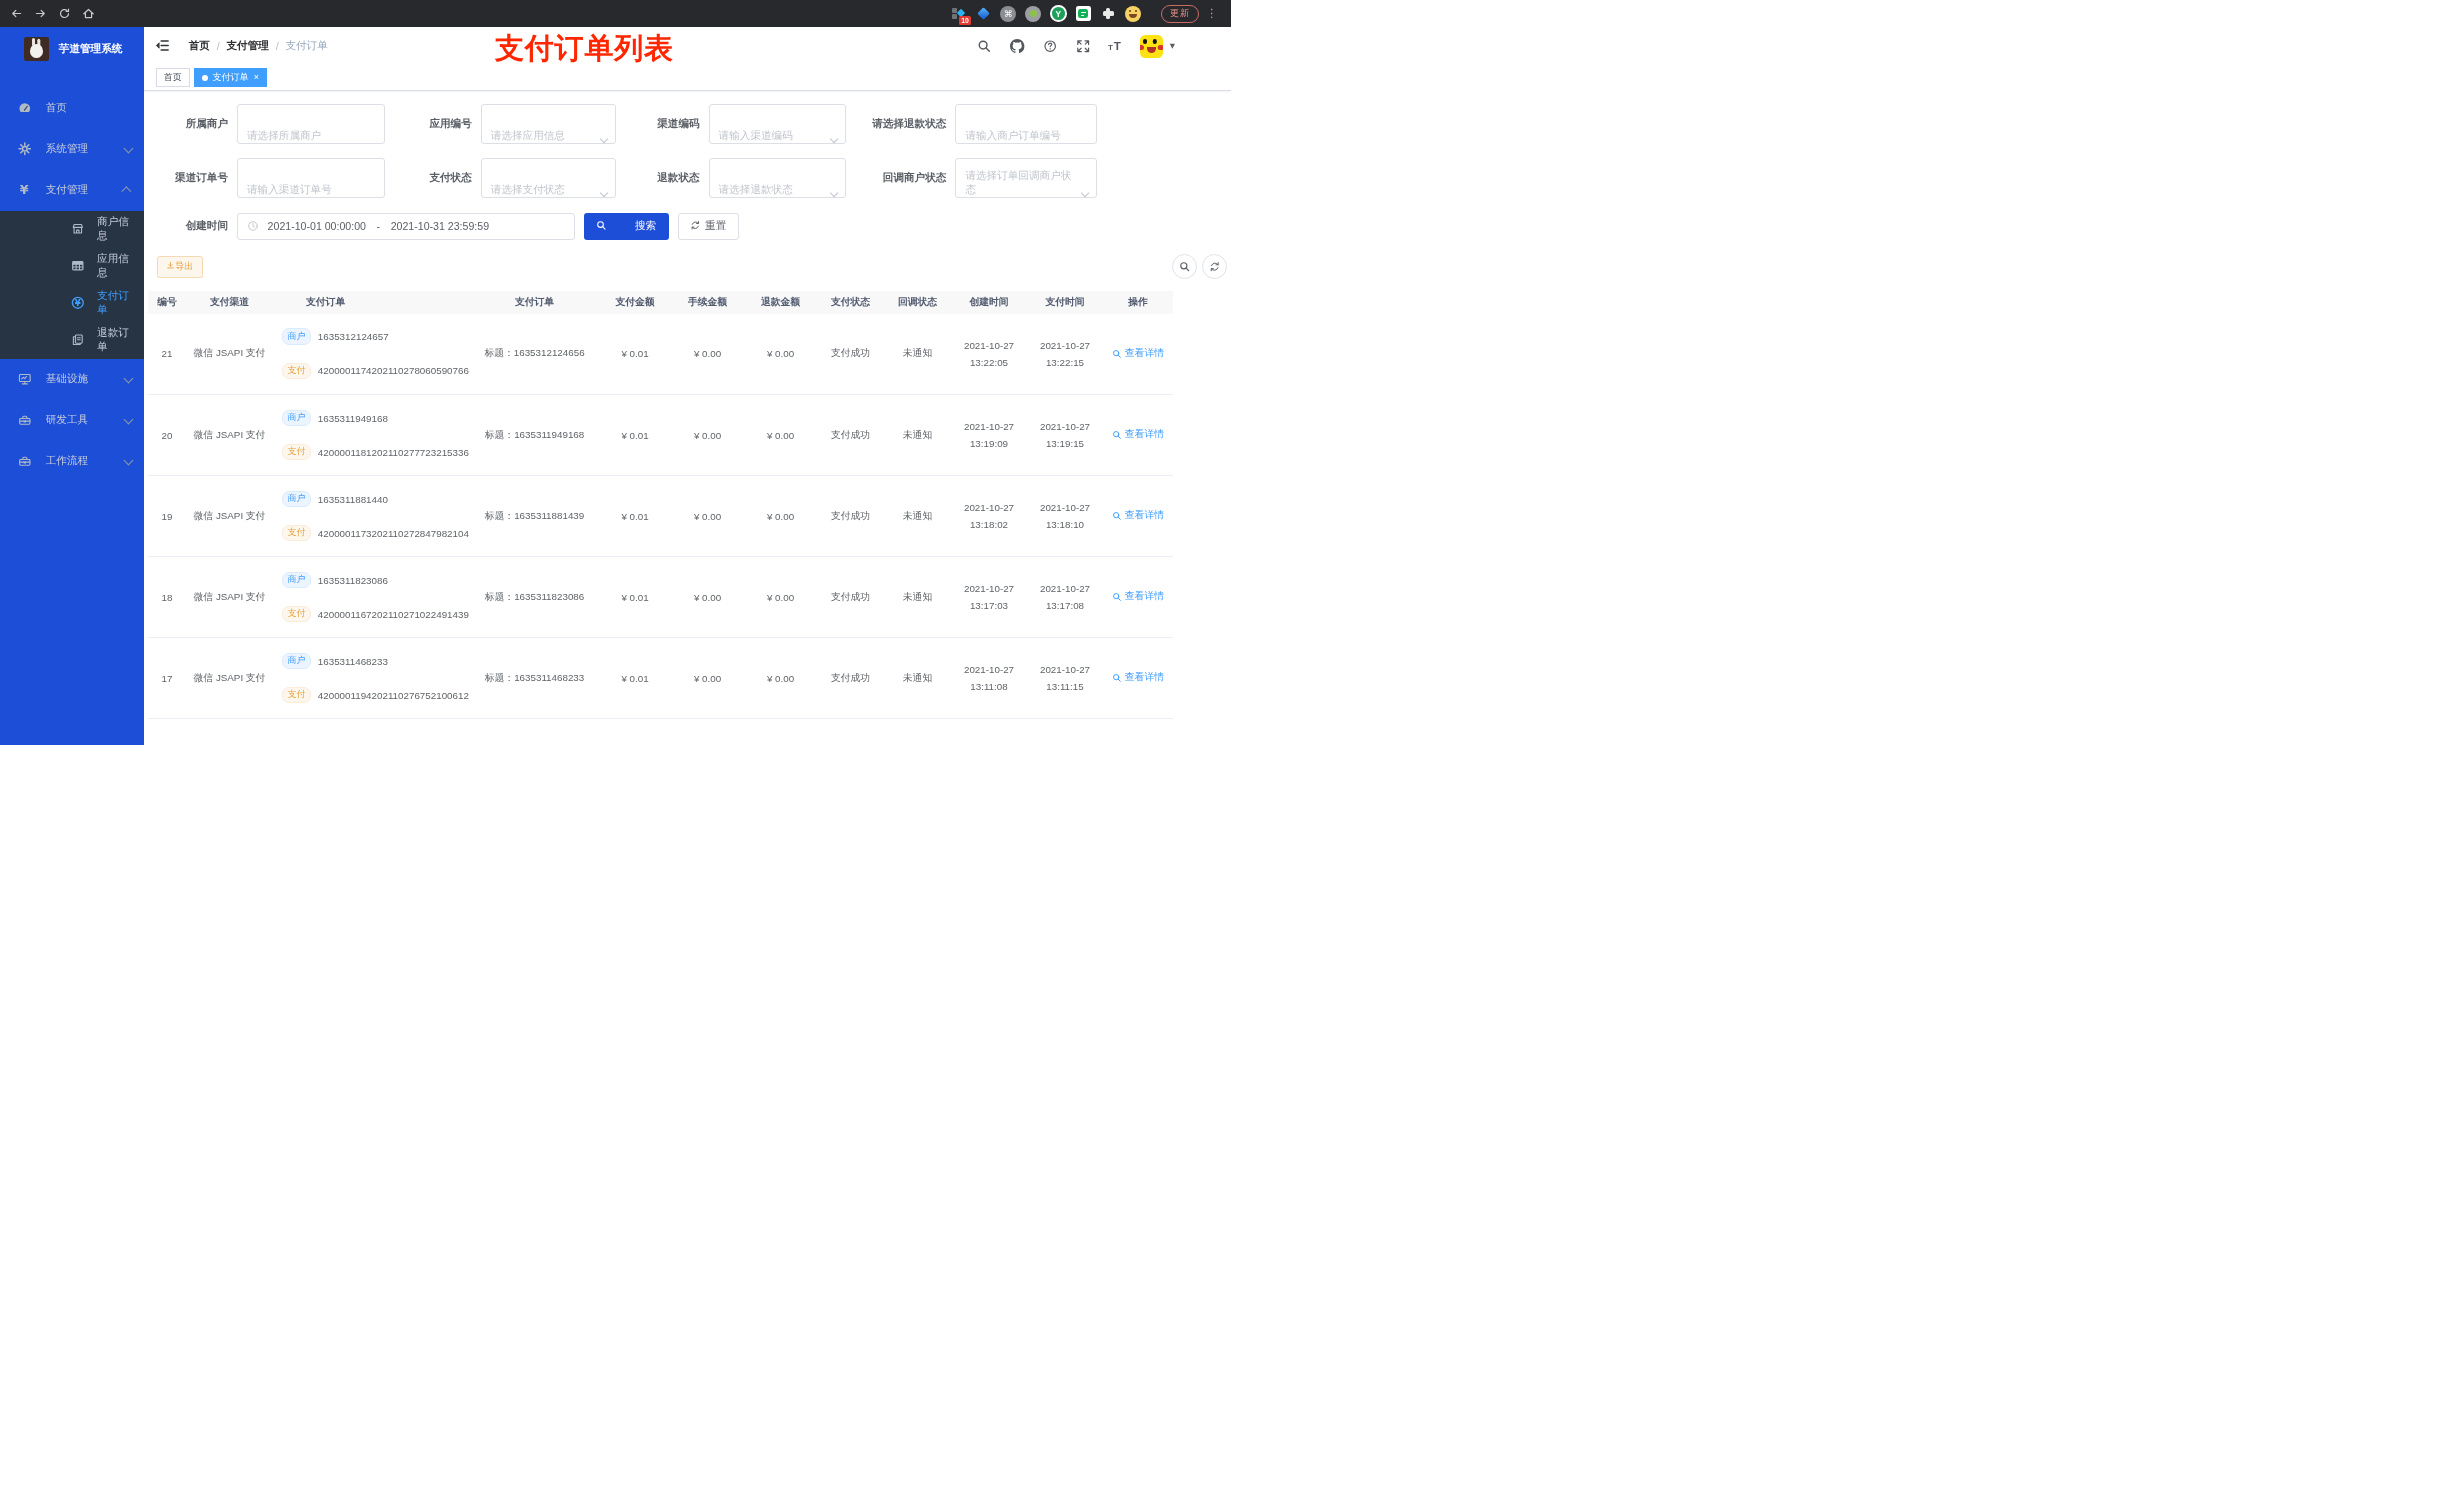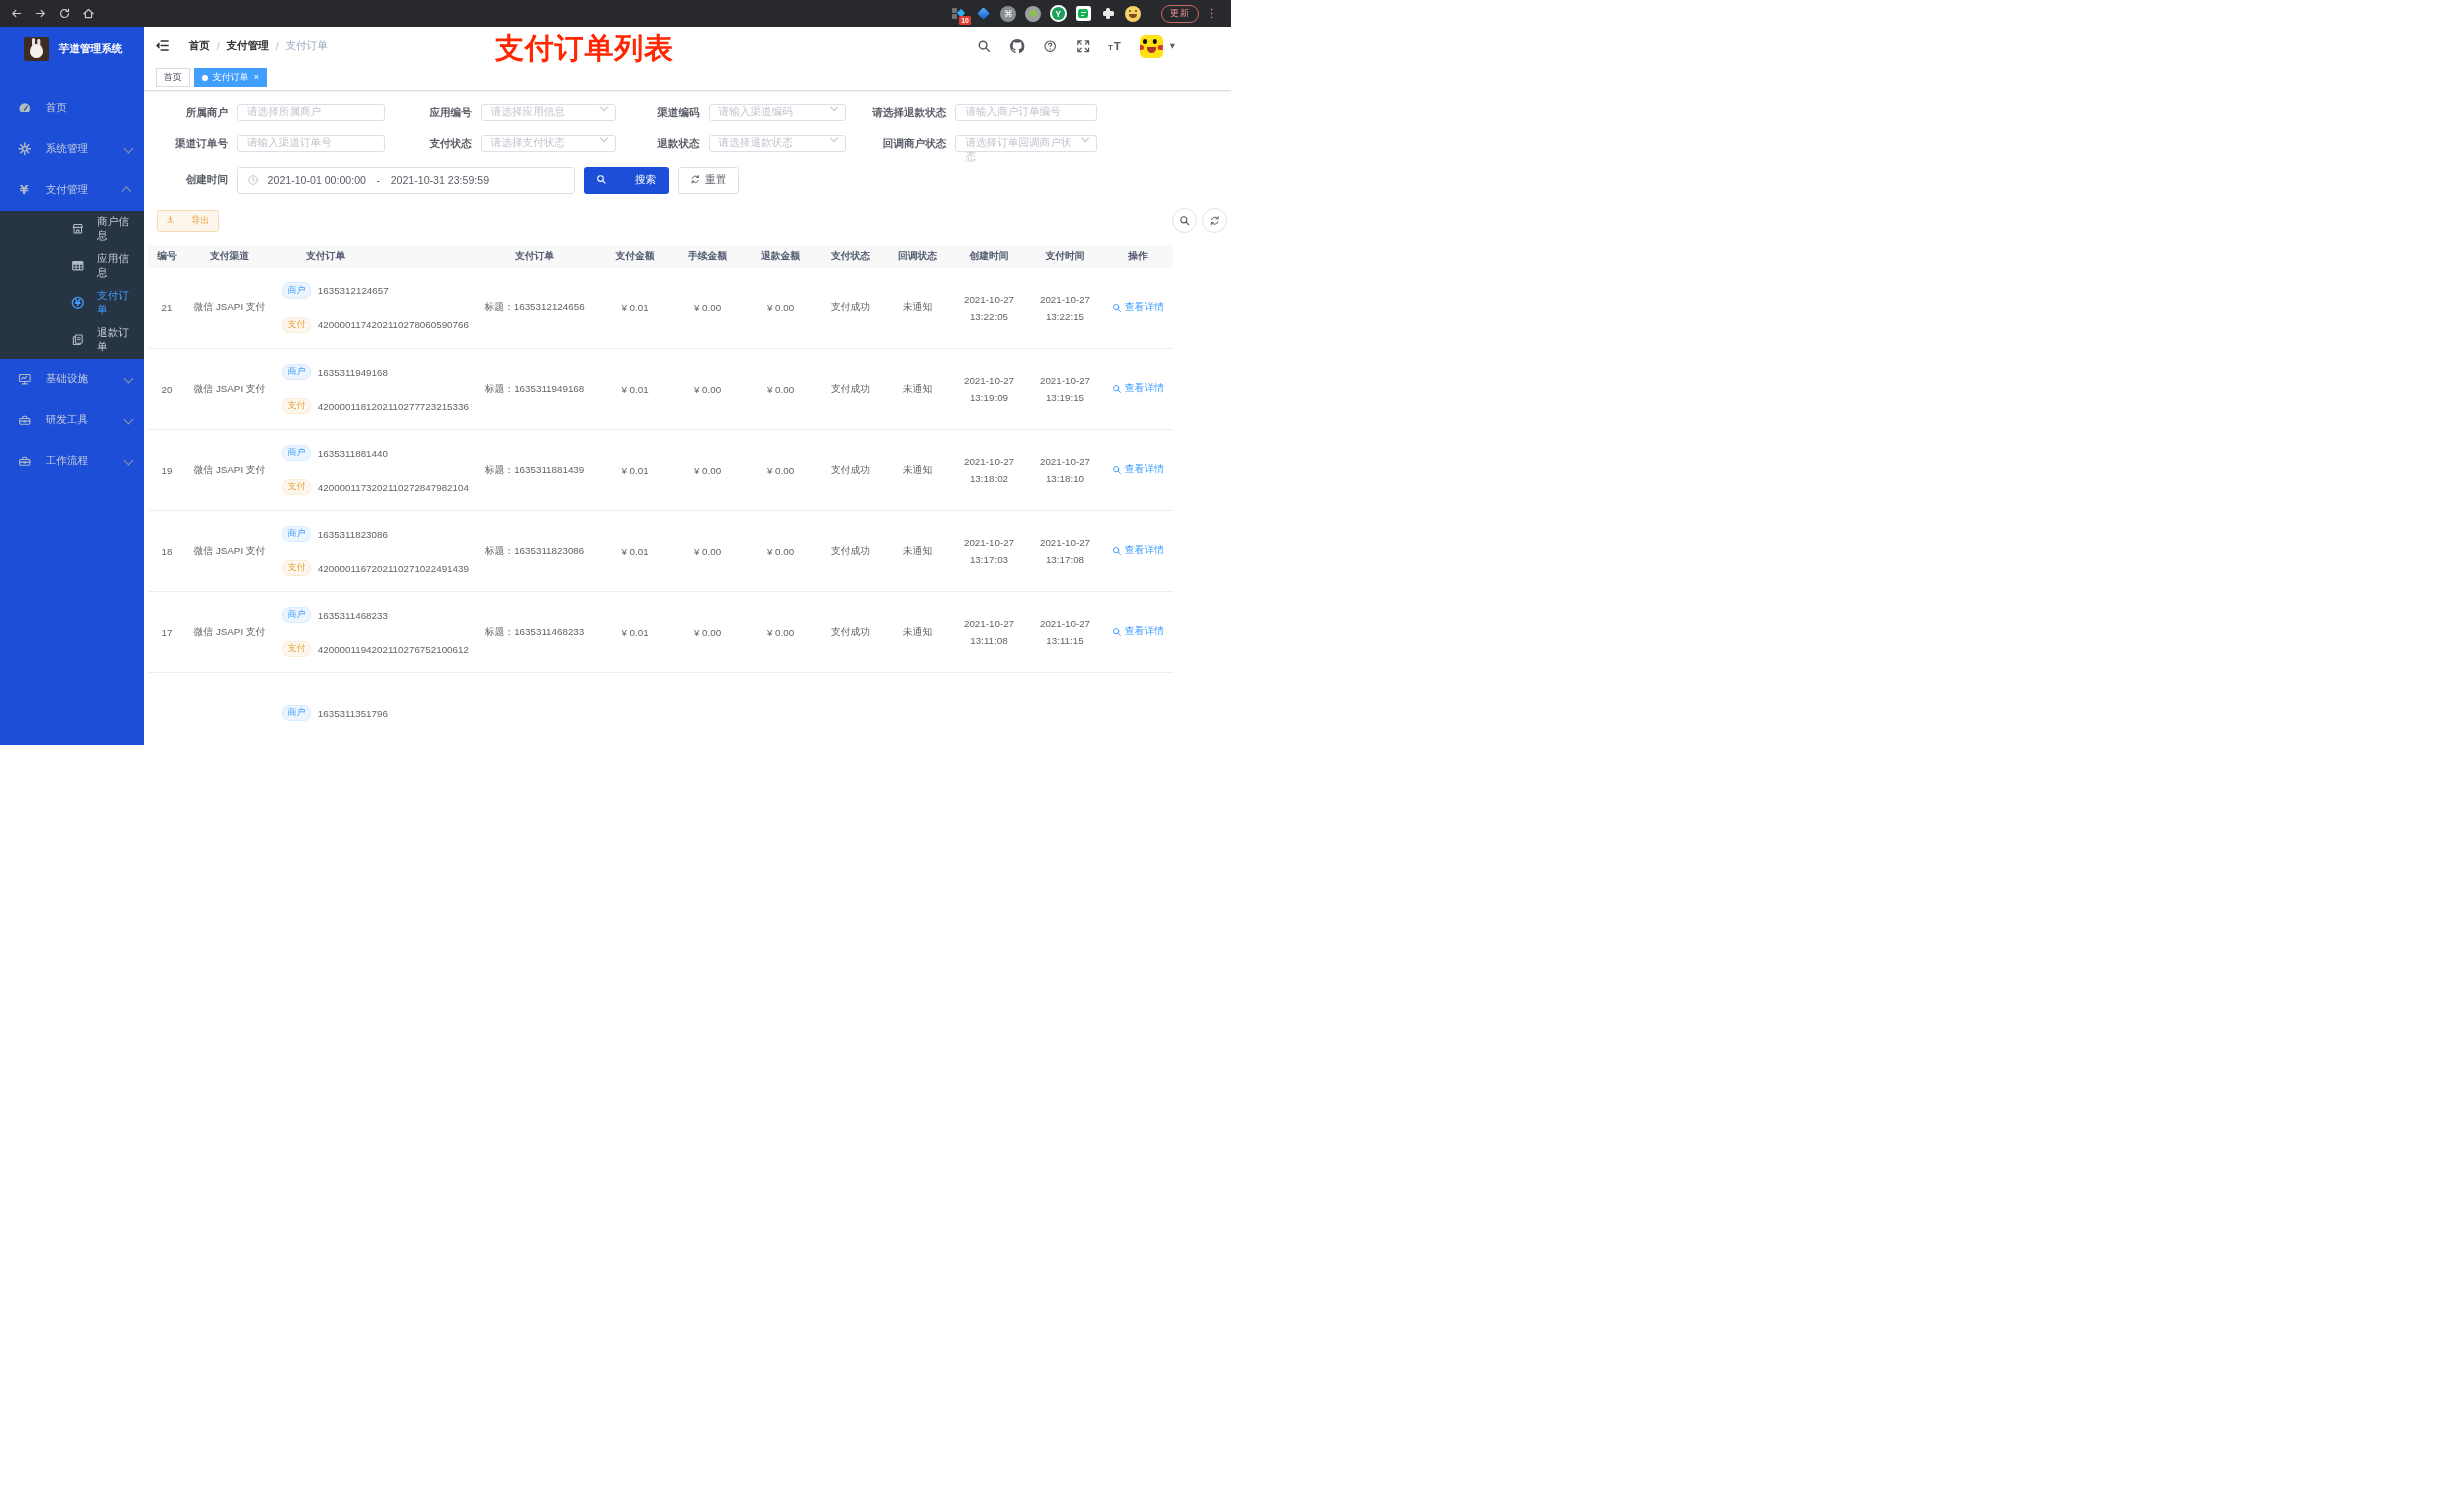--- a/index.html
+++ b/index.html
@@ -106,37 +106,37 @@
   .tab.active { background:#409eff; border-color:#409eff; color:#fff; }
   .tab .dot { width:6px; height:6px; border-radius:50%; background:#fff; margin-right:4.5px; }
   .tab .close { margin-left:5.3px; font-size:9px; line-height:1; }
 
   
   .content { padding:13px 0 0 13px; }
   .filter-row { display:flex; align-items:center; margin-bottom:14.4px; }
   .filter-item { display:flex; align-items:center; margin-right:9.8px; }
   .f-label { font-size:10.6px; color:#5a5e66; font-weight:600; text-align:right; padding-right:9px; white-space:nowrap; }
   .fi-0 .f-label{ width:80px; } .fi-1 .f-label{ width:86px; } .fi-2 .f-label{ width:83px; } .fi-3 .f-label{ width:100px; }
-  .f-control { height:17px; border:0.8px solid #dcdfe6; border-radius:3px; background:#fff; display:flex;
-    align-items:flex-start; padding:0 9px; font-size:10.6px; color:#c0c4cc; }
+  .f-control { height:40px; border:0.8px solid #dcdfe6; border-radius:3px; background:#fff; display:flex;
+    align-items:flex-end; padding:0 9px; font-size:10.6px; color:#c0c4cc; }
   .fi-0 .f-control{ width:148px; } .fi-1 .f-control{ width:135px; } .fi-2 .f-control{ width:137px; } .fi-3 .f-control{ width:142px; }
   .f-chev { margin-left:auto; width:6px; height:6px; border-right:1.1px solid #c0c4cc; border-bottom:1.1px solid #c0c4cc;
     transform:rotate(45deg) translateY(-1.5px); }
   .date-box { width:338px; height:27px; border:0.8px solid #dcdfe6; border-radius:3px; display:flex; align-items:center;
     padding:0 9px; font-size:10.6px; color:#5a5e66; }
   .date-box .clk { color:#c0c4cc; width:13px; height:13px; margin-right:7.6px; }
   .date-box .clk svg { width:12px; height:12px; }
   .date-sep { margin:0 10.6px; color:#5a5e66; }
   .btn { height:27px; border-radius:3px; font-size:10.6px; display:inline-flex; align-items:center; gap:4.5px;
     padding:0 11.4px; cursor:pointer; border:0.8px solid transparent; }
   .btn svg { width:10.6px; height:10.6px; }
   .btn-primary { background:#1d4ed8; color:#fff; margin-left:9px;gap:28px; }
   .btn-plain { background:#fff; color:#5a5e66; border-color:#dcdfe6; margin-left:9px; }
   .btn-export { height:22px; border-radius:2.3px; font-size:9px; color:#e6a23c; background:#fdf6ec;
-    border:0.8px solid #f5dab1; display:inline-flex; align-items:center; gap:16px; padding:0 8.3px; cursor:pointer; }
+    border:0.8px solid #f5dab1; display:inline-flex; align-items:center; gap:0; padding:0 8.3px; cursor:pointer; }
   .btn-export svg { width:9px; height:9px; }
   .toolbar { display:flex; align-items:center; margin-top:9.8px; padding-right:3.8px; }
   .circle-btns { margin-left:auto; display:flex; gap:5.3px; }
   .circle-btn { width:25px; height:25px; border-radius:50%; border:0.8px solid #dfe3e8; background:#fff; color:#5a5e66;
     display:flex; align-items:center; justify-content:center; cursor:pointer; }
   .circle-btn svg { width:11.4px; height:11.4px; }
 
   
   .table-wrap { margin-left:-9px; margin-top:11.4px; }
   table { border-collapse:collapse; table-layout:fixed; width:1024px; font-size:9.8px; color:#5f6368; }

